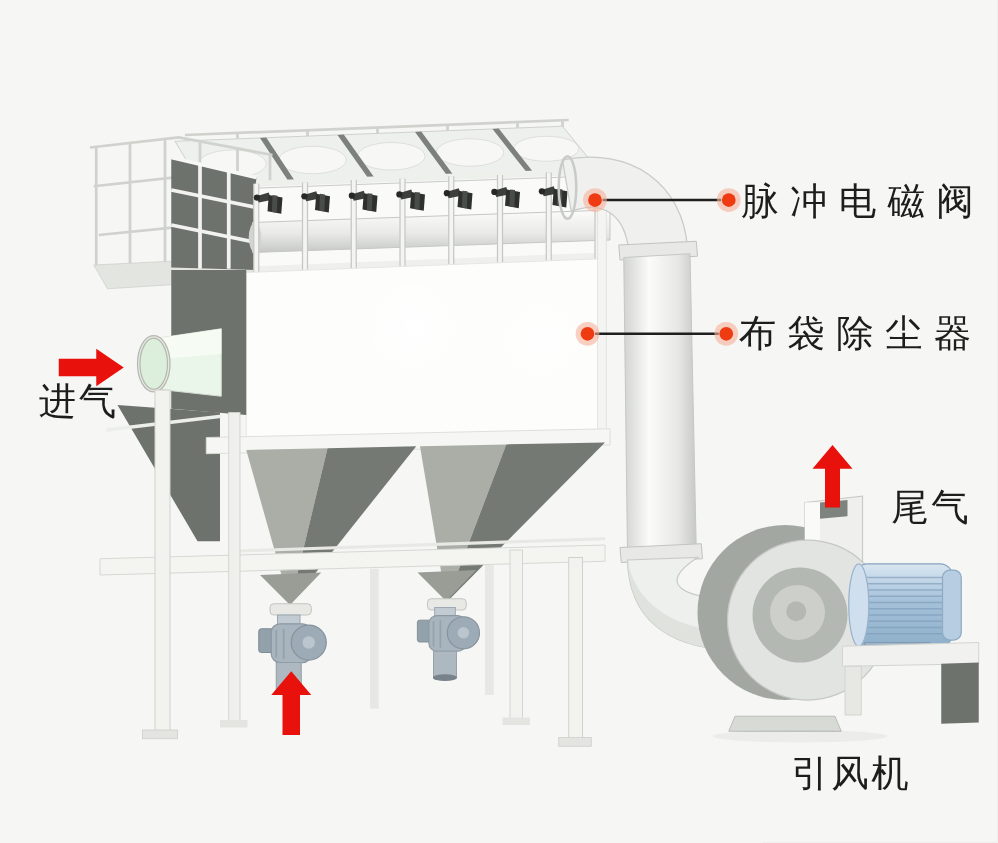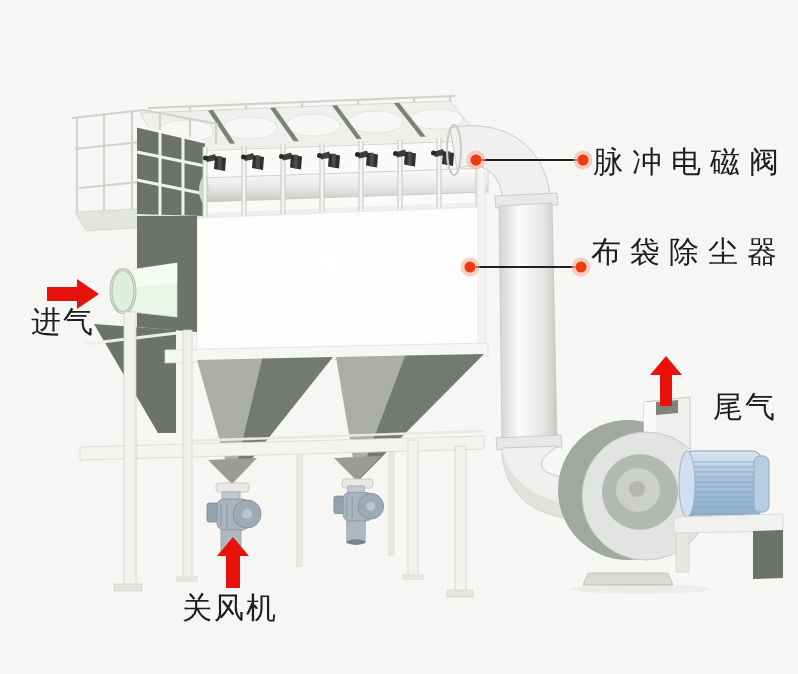--- a/index.html
+++ b/index.html
@@ -287,17 +287,17 @@
       <line x1="476" y1="267" x2="575" y2="267" stroke-width="2" stroke="#1f1f1f"></line>
       <circle cx="470" cy="267" r="9.5" opacity="0.6" fill="#f6b09a"></circle>
       <circle cx="470" cy="267" r="5.5" fill="#ee3b12"></circle>
       <circle cx="581" cy="267" r="9.5" opacity="0.6" fill="#f6b09a"></circle>
       <circle cx="581" cy="267" r="5.5" fill="#ee3b12"></circle>
     </g>
   </g>
 </svg>
 
 <div class="lbl callout-lbl" style="left:593px;top:146px">脉冲电磁阀</div>
-<div class="lbl callout-lbl" style="left:591px;top:236px">布袋除尘器</div>
+<div class="lbl callout-lbl" style="left:591px;top:252px">布袋除尘器</div>
 <div class="lbl" style="left:31px;top:306px">进气</div>
-<div class="lbl" style="left:182px;top:592px">关风机</div>
 <div class="lbl" style="left:713px;top:391px">尾气</div>
+<div class="lbl" style="left:633px;top:604px">引风机</div>
 </div>
 
 </body></html>

